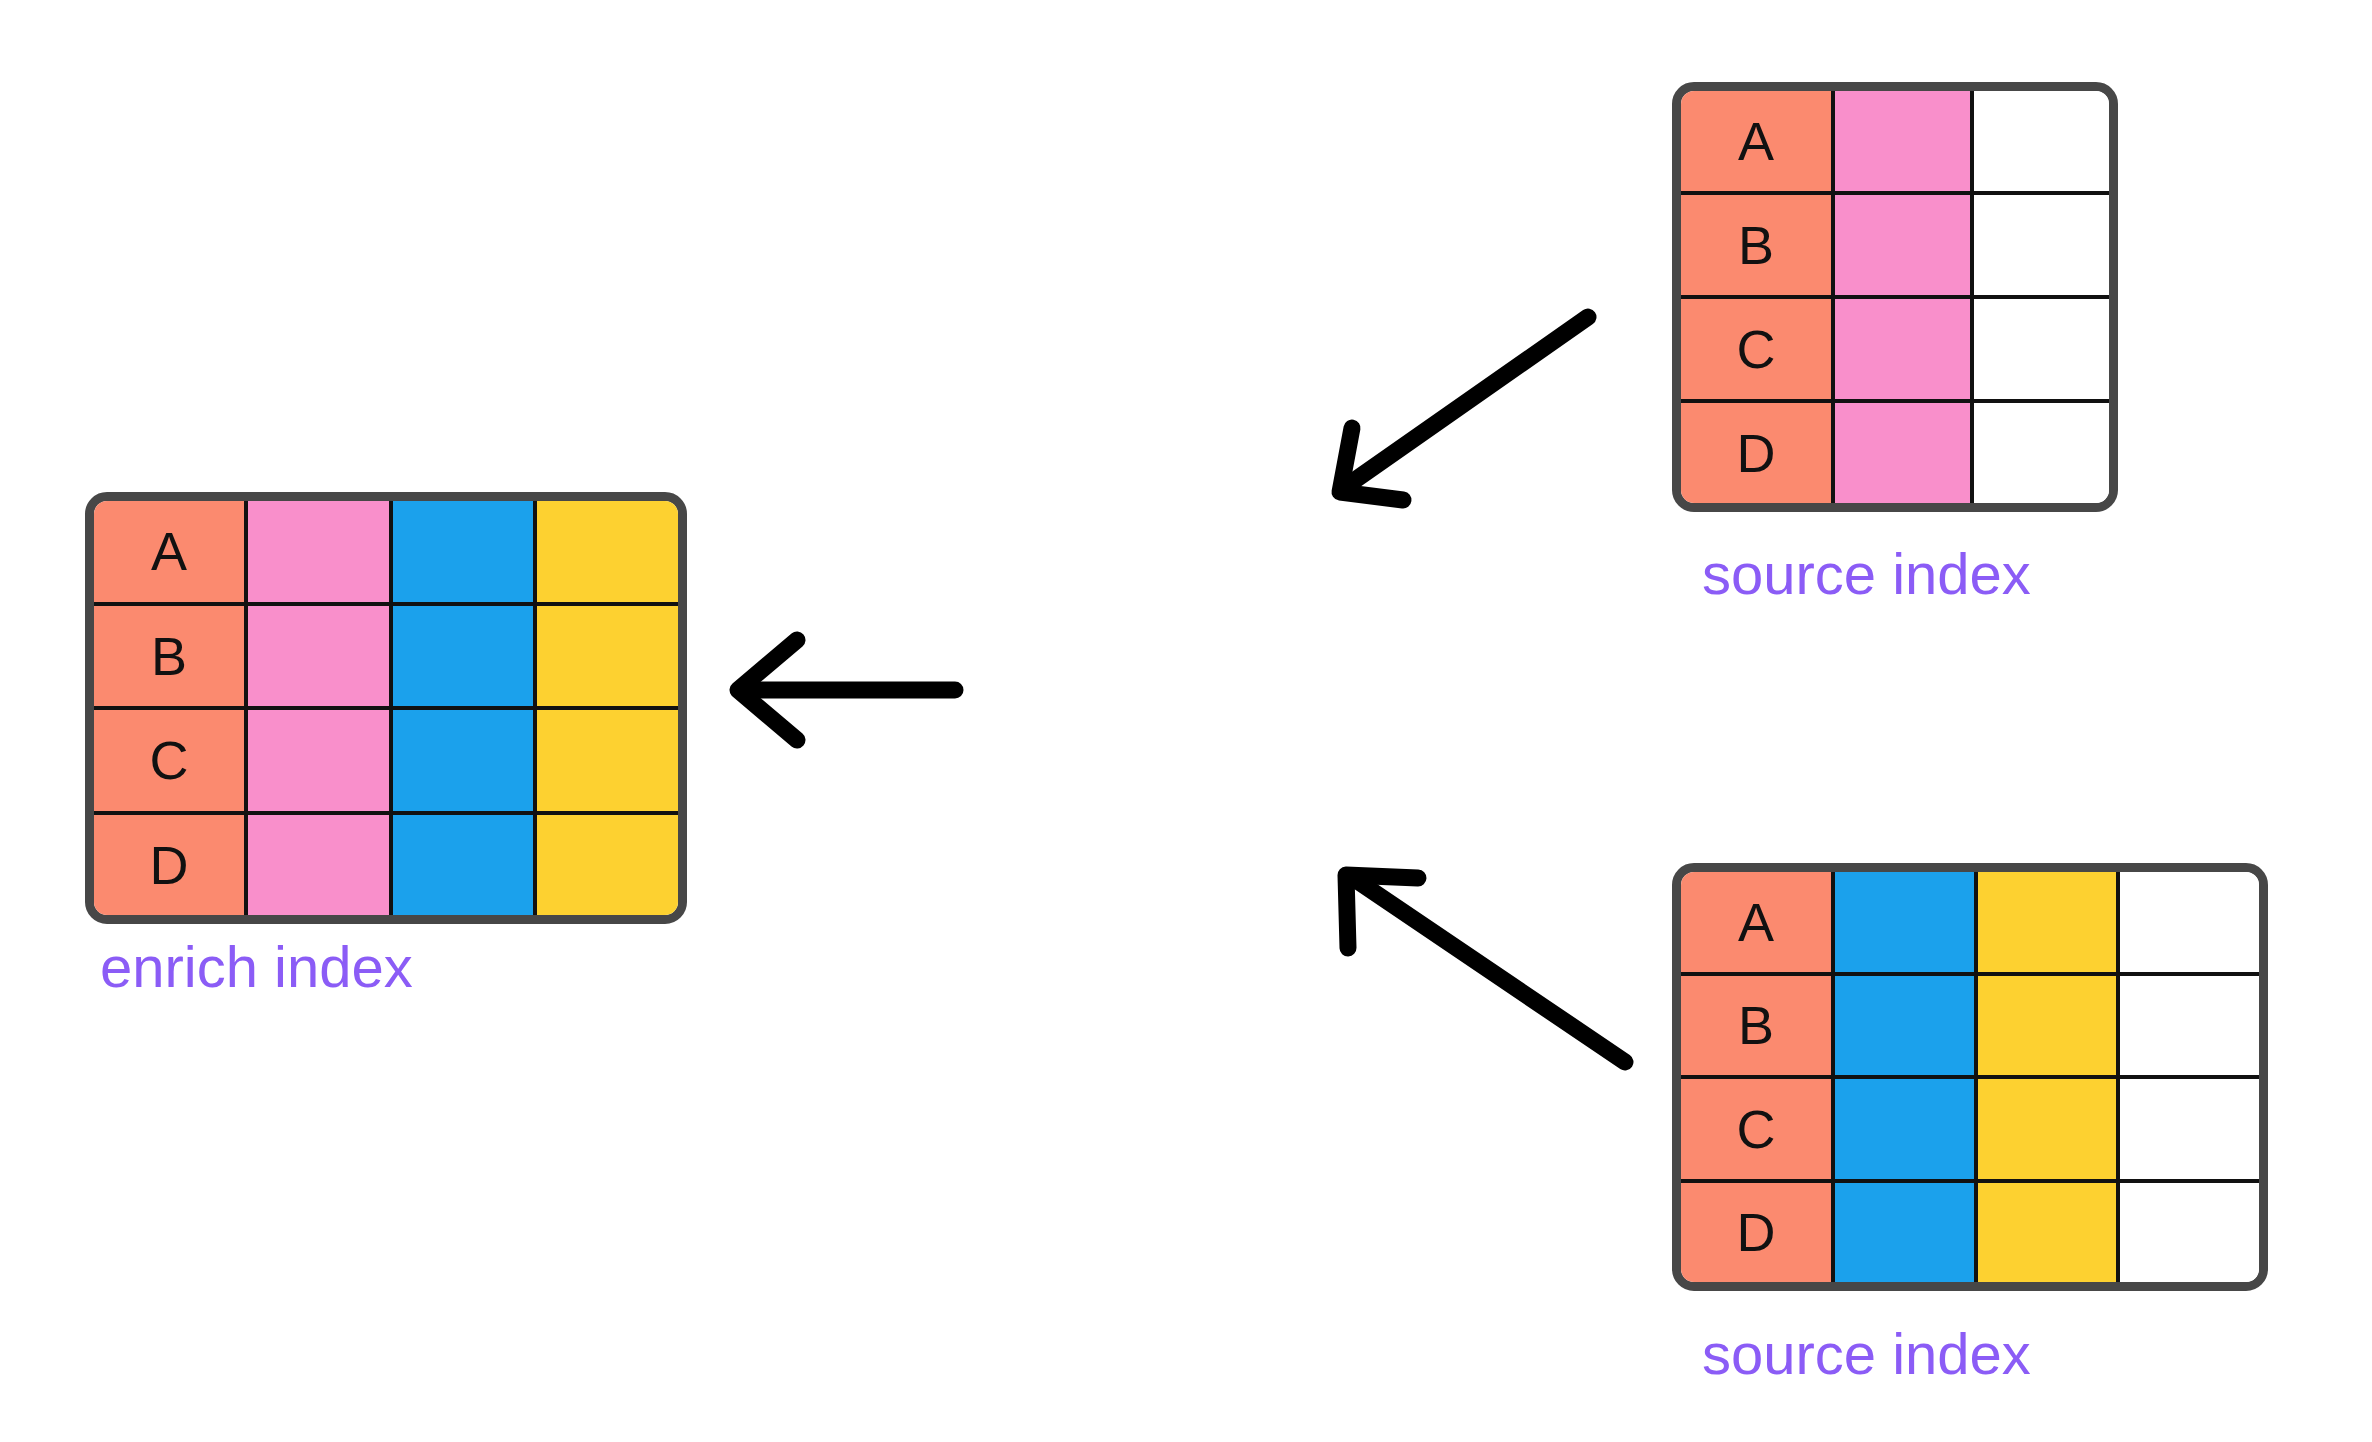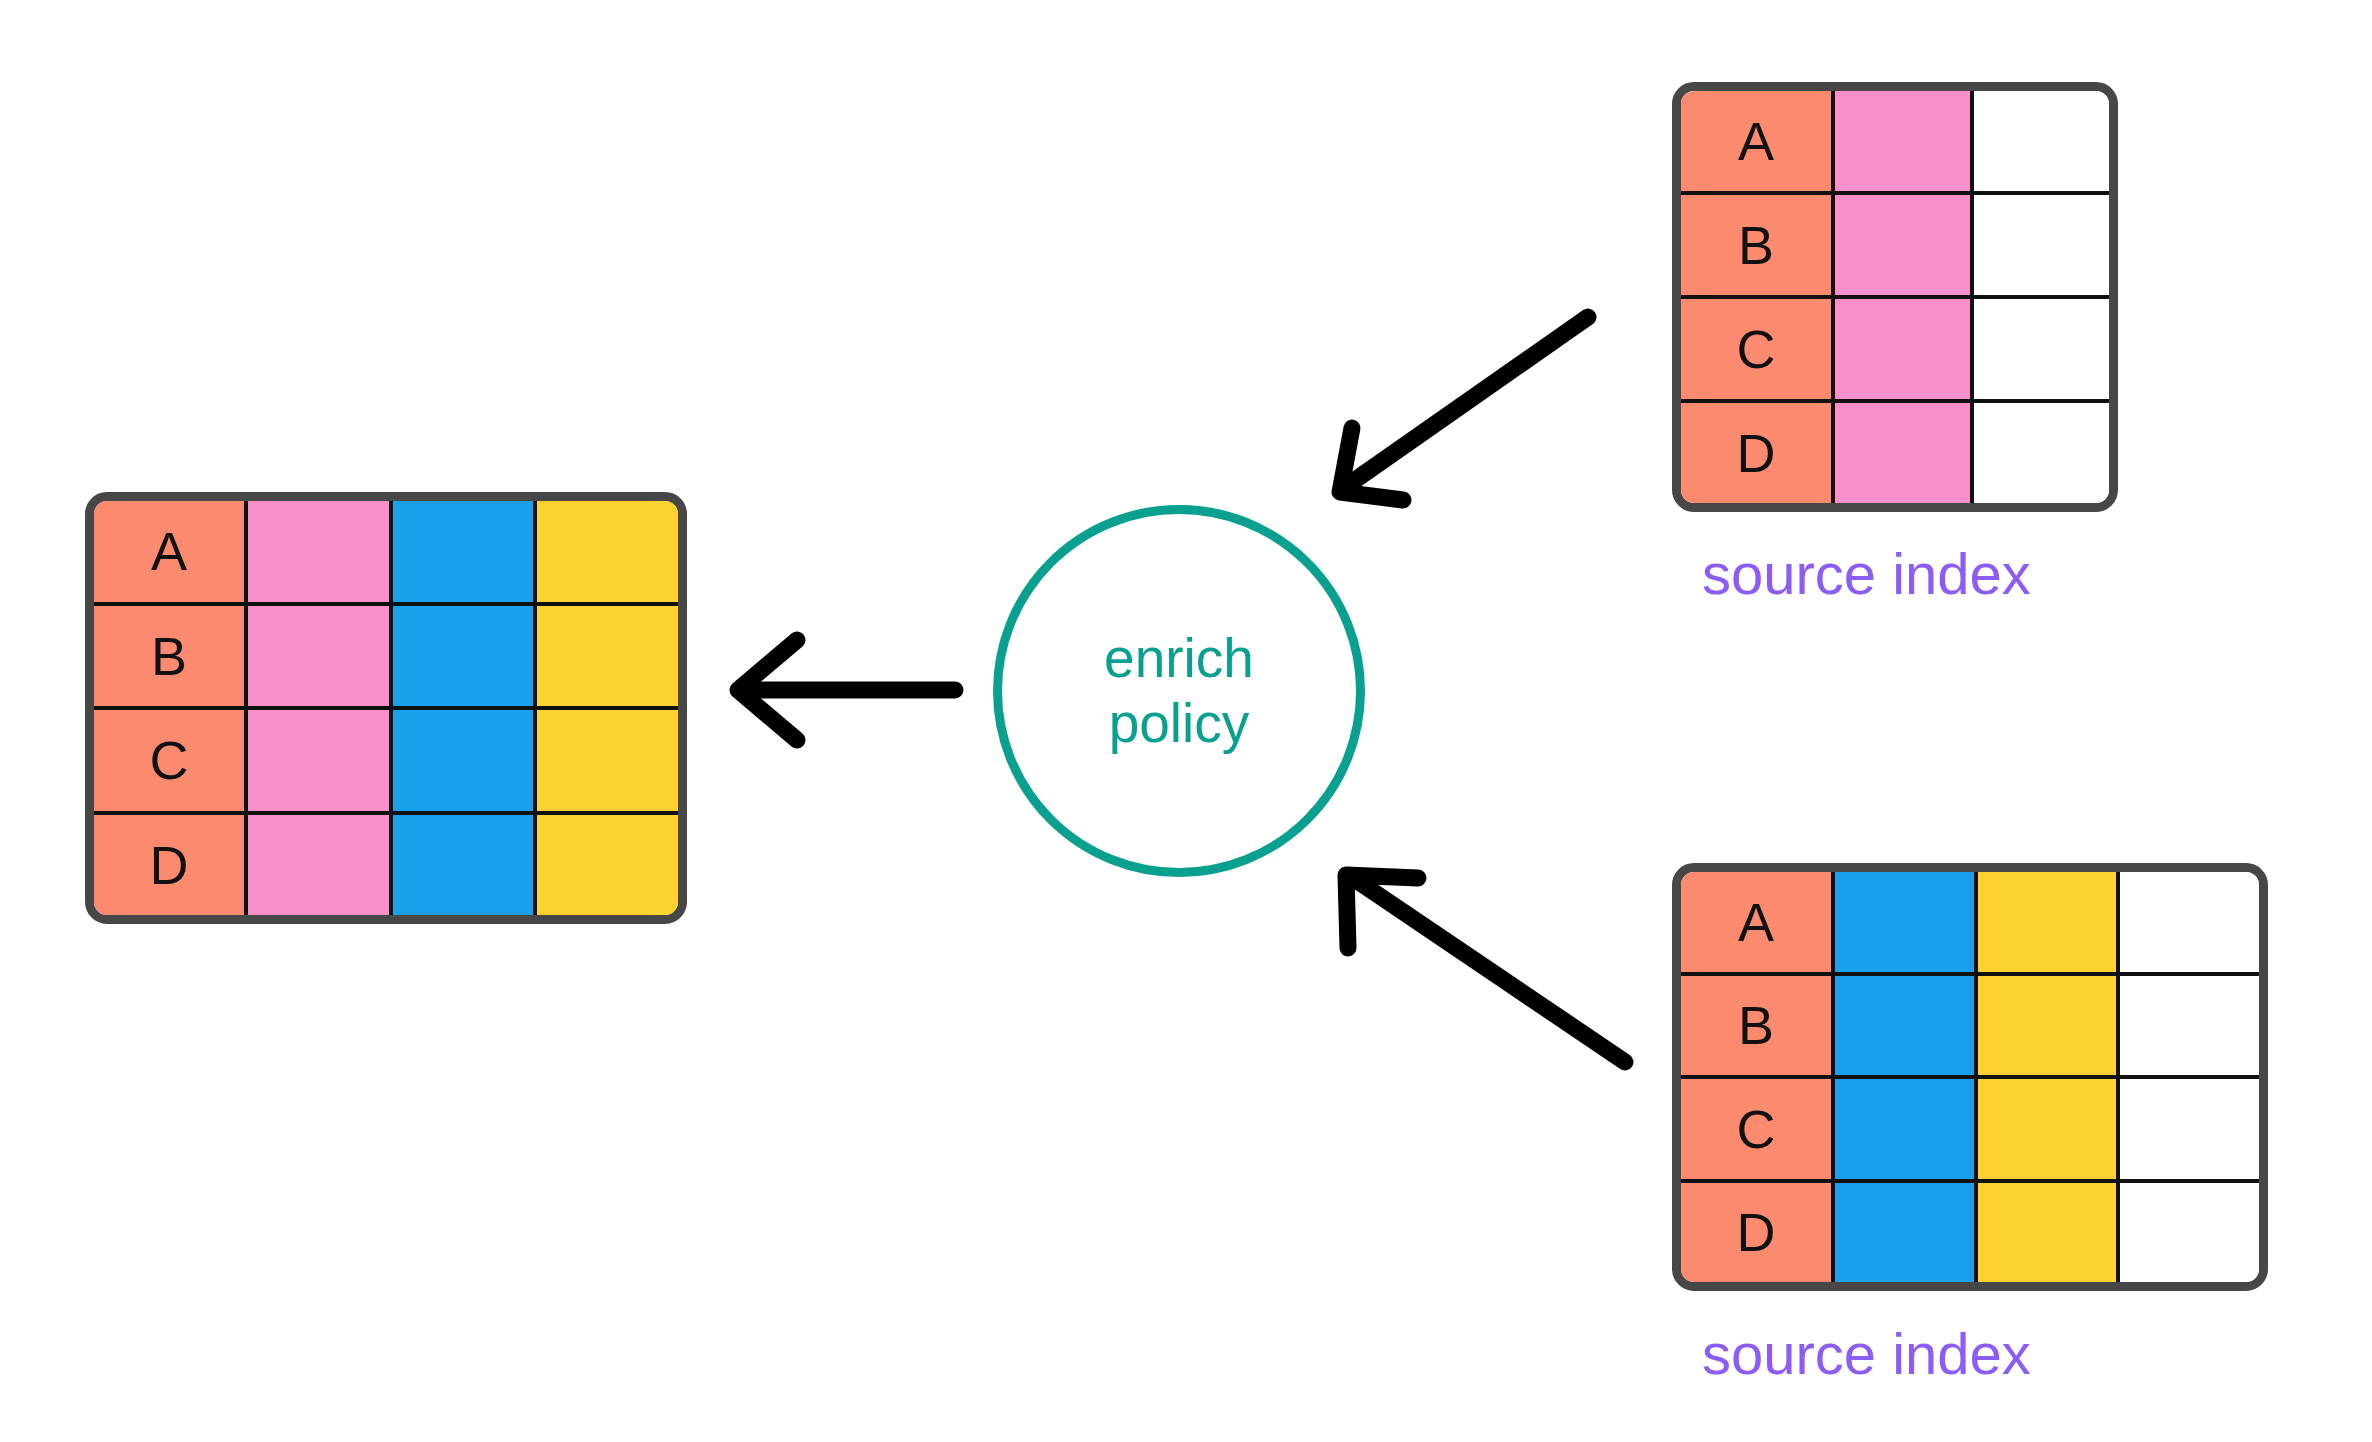--- a/index.html
+++ b/index.html
@@ -138,20 +138,21 @@
     </div>
     <div class="idx-row">
       <div class="idx-cell" style="background:#FB8A6F; flex:0 0 150px;">
         <span class="cell-key" style="font-size:54px;">D</span>
       </div>
       <div class="idx-cell" style="background:#F98FCB; flex:1 1 0;"></div>
       <div class="idx-cell" style="background:#1BA1EC; flex:1 1 0;"></div>
       <div class="idx-cell" style="background:#FDD130; flex:1 1 0;"></div>
     </div>
   </div>
+  <div class="caption" style="left:100px; top:938px; font-size:58px;">enrich index</div>
 
   <div class="idx-table" style="left:1672px; top:82px; width:446px; height:430px;">
     <div class="idx-row">
       <div class="idx-cell" style="background:#FB8A6F; flex:0 0 150px;">
         <span class="cell-key" style="font-size:54px;">A</span>
       </div>
       <div class="idx-cell" style="background:#F98FCB; flex:1 1 0;"></div>
       <div class="idx-cell" style="background:#ffffff; flex:1 1 0;"></div>
     </div>
     <div class="idx-row">
@@ -207,18 +208,14 @@
       <div class="idx-cell" style="background:#FB8A6F; flex:0 0 150px;">
         <span class="cell-key" style="font-size:54px;">D</span>
       </div>
       <div class="idx-cell" style="background:#1BA1EC; flex:1 1 0;"></div>
       <div class="idx-cell" style="background:#FDD130; flex:1 1 0;"></div>
       <div class="idx-cell" style="background:#ffffff; flex:1 1 0;"></div>
     </div>
   </div>
   <div class="caption" style="left:1702px; top:1325px; font-size:58px;">source index</div>
 
-  <div class="policy-circle" style="left:993px; top:505px; width:372px; height:372px;">
-    <div class="policy-line" style="font-size:55px;">enrich</div>
-    <div class="policy-line" style="font-size:55px;">policy</div>
-  </div>
 
 </div>
 
 </body></html>

